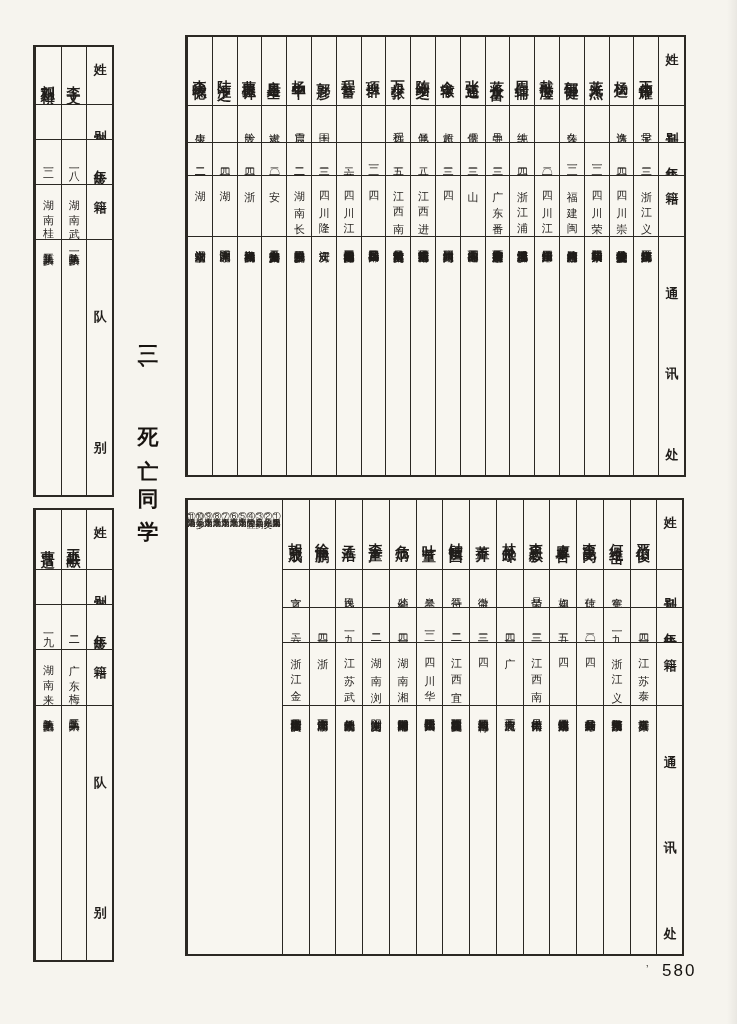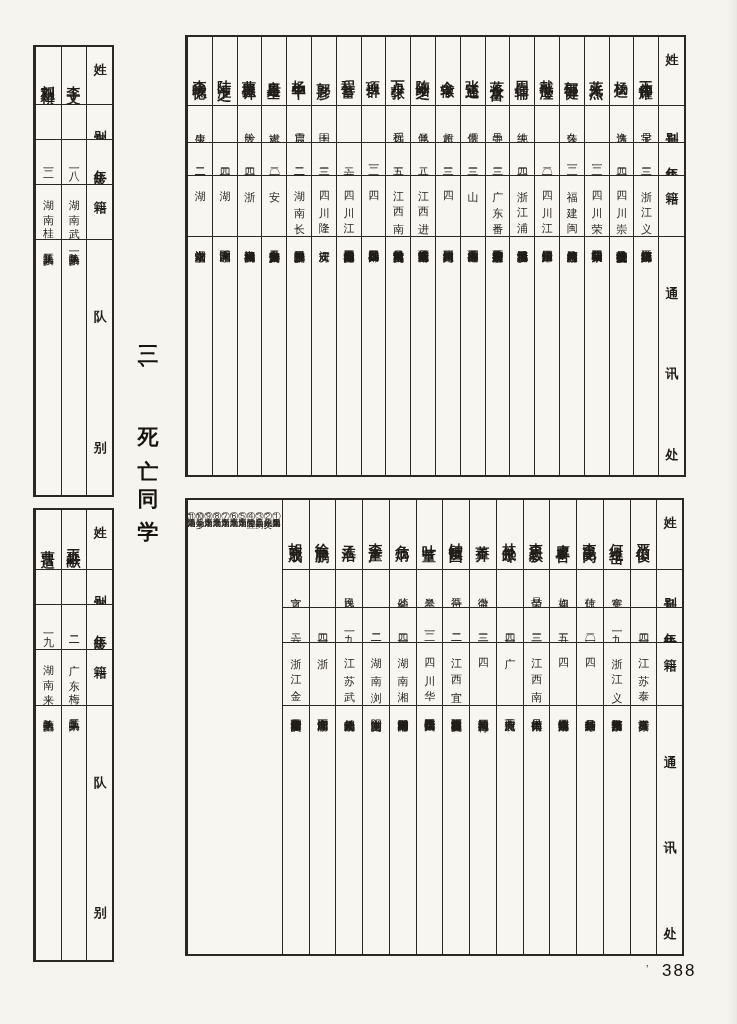--- a/index.html
+++ b/index.html
@@ -854,15 +854,15 @@
   <div class="fn-item">⑨疑为渐水。</div>
 
   <div class="fn-item">⑩疑为宁乡。</div>
 
   <div class="fn-item">⑪疑为清港。</div>
 </div>
     </div>
   </section>
 
   <div class="speck" style="left:646px; top:963px;">’</div>
-  <div class="page-num" style="left:662px; top:961px;">388</div>
+  <div class="page-num" style="left:662px; top:961px;">580</div>
 
 </div>
 
 </body></html>

